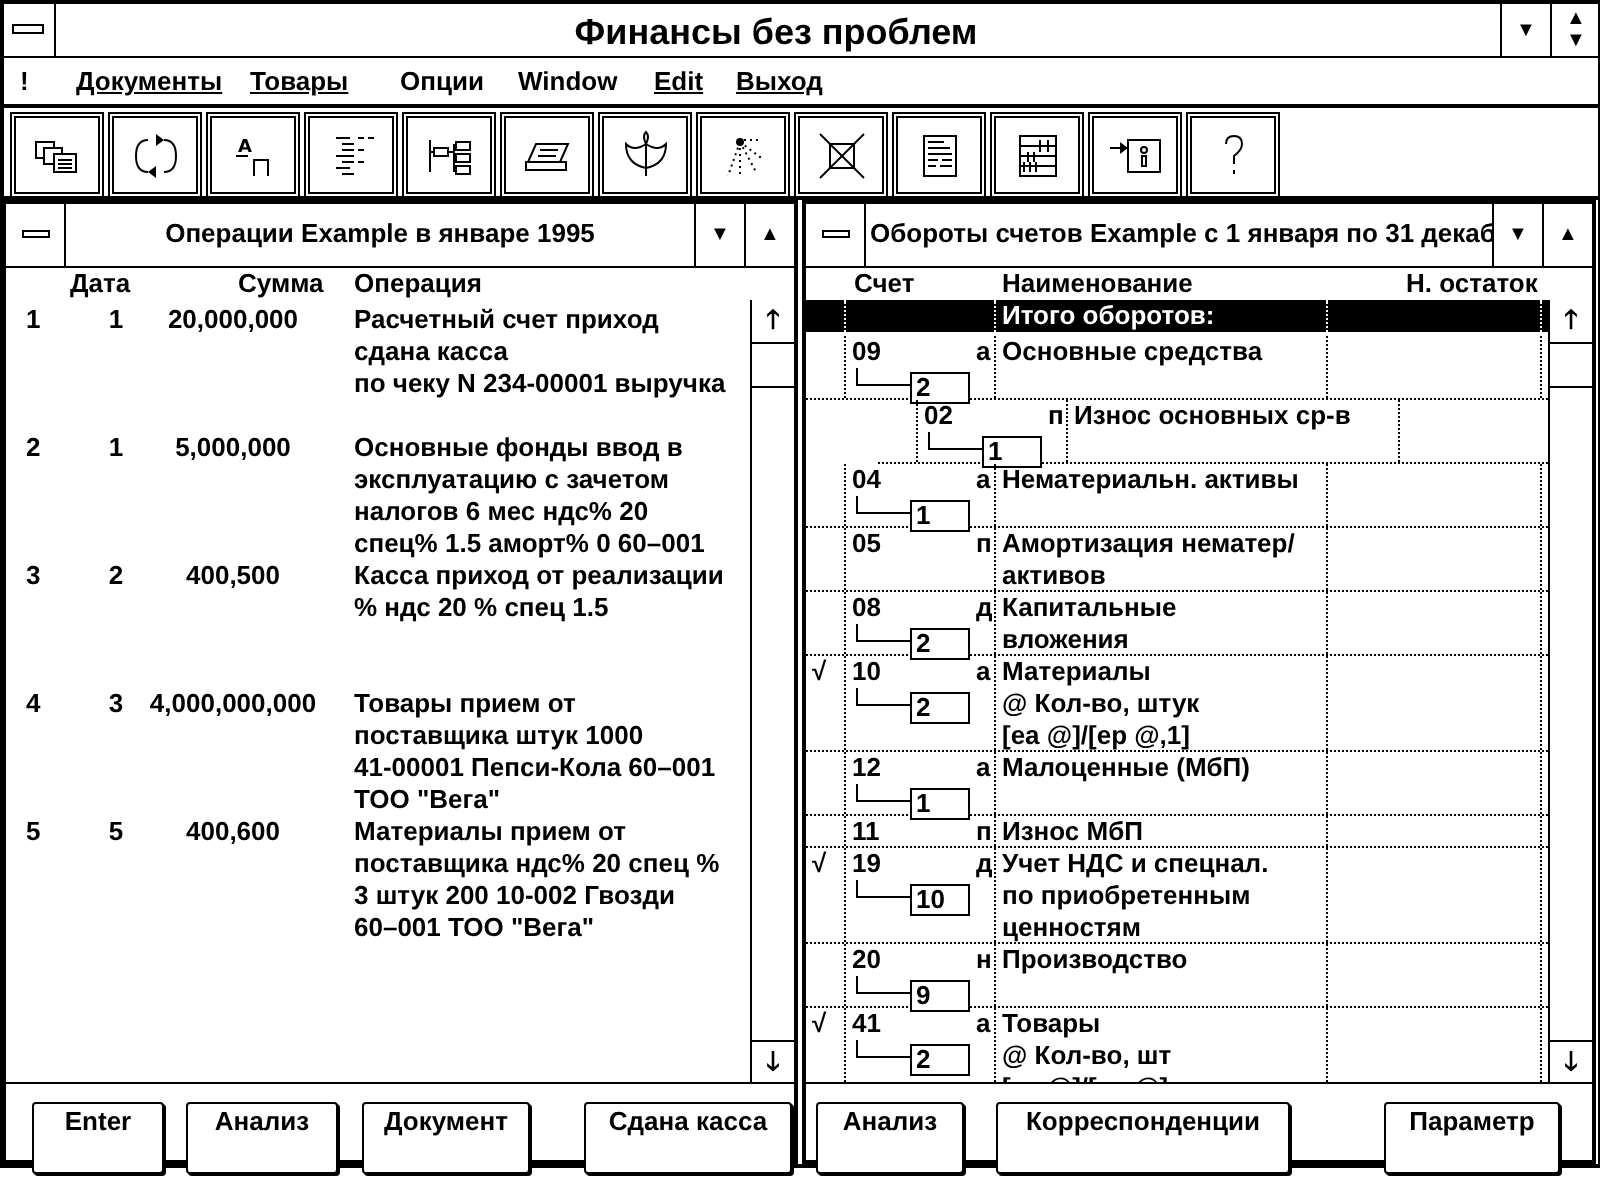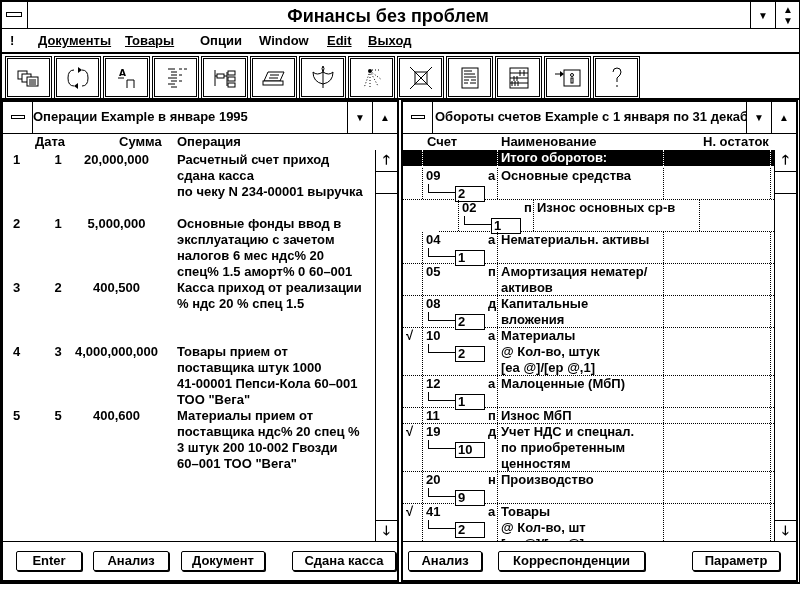--- a/index.html
+++ b/index.html
@@ -24,21 +24,21 @@
   .tool svg { width: 28px; height: 28px; }
 
   
   .pane { position: absolute; top: 100px; height: 482px; border: 2px solid #000; background: #fff; }
   .pane.left { left: 1px; width: 398px; }
   .pane.right { left: 401px; width: 397px; }
   .pane-title { position: absolute; left: 0; top: 0; right: 0; height: 32px; border-bottom: 1px solid #000; }
   .pane-sys { position: absolute; left: 0; top: 0; width: 30px; height: 31px; border-right: 1px solid #000; }
   .pane-sys .bar { position: absolute; left: 8px; top: 13px; width: 14px; height: 4px; border: 1px solid #000; }
   .pane-title-text { position: absolute; left: 30px; right: 50px; top: 7px; font-size: 13px; white-space: nowrap; overflow: hidden; }
-  .pane.left .pane-title-text { text-align: left; }
+  .pane.left .pane-title-text { text-align: center; }
   .pane.right .pane-title-text { padding-left: 2px; }
   .pane-btn { position: absolute; top: 0; width: 25px; height: 31px; border-left: 1px solid #000; display: flex; align-items: center; justify-content: center; font-size: 10px; }
   .pane-btn.dd { right: 25px; }
   .pane-btn.mx { right: 0; }
 
   .col-head { position: absolute; top: 32px; height: 16px; font-size: 13px; white-space: nowrap; }
 
   .list-area { position: absolute; left: 0; top: 48px; right: 0; height: 392px; overflow: hidden; border-bottom: 1px solid #000; }
   .vscroll { position: absolute; right: 0; top: 0; width: 22px; height: 392px; border-left: 1px solid #000; }
   .vscroll .arr { position: absolute; left: 0; width: 21px; height: 22px; display: flex; align-items: center; justify-content: center; font-size: 13px; }
@@ -46,21 +46,21 @@
   .vscroll .arr.down { bottom: 0; border-top: 1px solid #000; }
   .vscroll .thumb { position: absolute; left: 0; top: 22px; width: 21px; height: 22px; border-bottom: 1px solid #000; }
 
   .op-row { position: absolute; left: 0; width: 374px; font-size: 13px; line-height: 16px; }
   .op-num { position: absolute; left: 10px; width: 22px; text-align: left; }
   .op-date { position: absolute; left: 40px; width: 30px; text-align: center; }
   .op-sum { position: absolute; left: 60px; width: 107px; text-align: center; }
   .op-text { position: absolute; left: 174px; width: 200px; white-space: pre; }
 
   .btnbar { position: absolute; left: 0; bottom: 0; right: 0; height: 38px; }
-  .pbtn { position: absolute; top: 9px; height: 20px; border: 1px solid #000; border-radius: 2px; box-shadow: 1px 1px 0 #000; background: #fff; font-size: 13px; text-align: center; line-height: 18px; font-weight: bold; }
+  .pbtn { position: absolute; top: 9px; height: 36px; border: 1px solid #000; border-radius: 2px; box-shadow: 1px 1px 0 #000; background: #fff; font-size: 13px; text-align: center; line-height: 18px; font-weight: bold; }
 
   
   .acc-row { position: absolute; left: 0; width: 373px; font-size: 13px; line-height: 16px; border-bottom: 1px dotted #000; }
   .acc-row.total { background: #000; color: #fff; height: 16px; border-bottom: none; }
   .acc-check { position: absolute; left: 3px; top: 0; }
   .acc-code { position: absolute; left: 23px; top: 0; }
   .acc-type { position: absolute; left: 85px; top: 0; }
   .acc-name { position: absolute; left: 98px; top: 0; white-space: pre; }
   .acc-sub { position: absolute; left: 25px; top: 16px; width: 60px; height: 18px; }
   .acc-sub .ln { position: absolute; left: 0; top: 0; width: 27px; height: 9px; border-left: 1px solid #000; border-bottom: 1px solid #000; }

